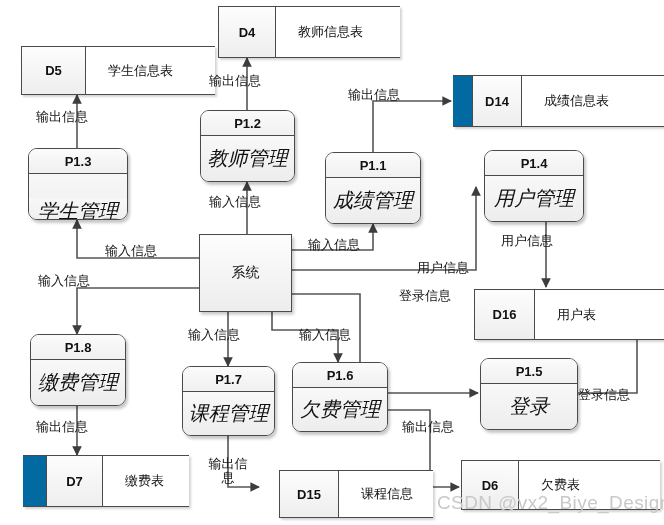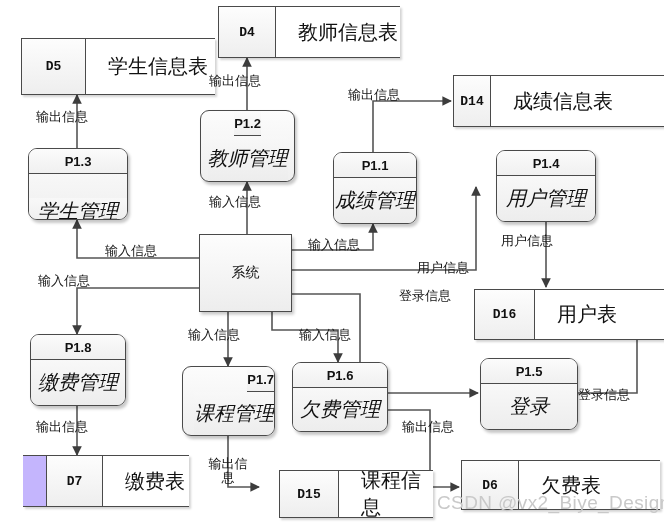--- a/index.html
+++ b/index.html
@@ -22,45 +22,44 @@
     height: 525px;
     pointer-events: none;
   }
 
   
   .store {
     position: absolute;
     box-sizing: border-box;
     display: flex;
     align-items: stretch;
-    background: #c4b5fd;
+    background: #0369a1;
     border-top: 1.4px solid #4a4a4a;
     border-bottom: 1.4px solid #4a4a4a;
     box-shadow: 1.5px 2px 2px rgba(0,0,0,0.17);
-    font-family: Liberation Mono, monospace;
   }
   .store .id-cell {
     box-sizing: border-box;
     flex: 0 0 auto;
     display: flex;
     align-items: center;
     justify-content: center;
     border-left: 1.4px solid #4a4a4a;
     border-right: 1.4px solid #4a4a4a;
     background: linear-gradient(to bottom, #fdfdfd 0%, #eeeeee 100%);
     font-weight: bold;
     font-size: 13px;
     color: #111;
   }
   .store .name-cell {
     flex: 1 1 auto;
     display: flex;
     align-items: center;
     padding-left: 22px;
-    font-size: 20px;
+    font-size: 13px;
     color: #111;
     background: #ffffff;
   }
 
   
   .process {
     position: absolute;
     box-sizing: border-box;
     border: 1.4px solid #4a4a4a;
     border-radius: 9px;
@@ -167,32 +166,32 @@
       <path d="M 228 312 L 228 366"></path>
 
       <path d="M 228 436 L 228 487 L 259 487"></path>
 
       <path d="M 272 312 L 272 330 L 338 330 L 338 362"></path>
 
       <path d="M 388 410 L 430 410 L 430 487 L 459 487"></path>
     </g>
   </svg>
 
-  <div class="store" style="left:21px; top:38px; width:194px; height:57px;">
+  <div class="store" style="left:21px; top:46px; width:194px; height:49px;">
     <div class="id-cell" style="width:65px;">D5</div>
     <div class="name-cell">学生信息表</div>
   </div>
 
   <div class="store" style="left:218px; top:6px; width:182px; height:52px;">
     <div class="id-cell" style="width:58px;">D4</div>
     <div class="name-cell">教师信息表</div>
   </div>
 
   <div class="store" style="left:453px; top:75px; width:211px; height:52px;">
-    <div class="id-cell" style="width:38px;">D14</div>
+    <div class="id-cell" style="width:50px;margin-left:19px;">D14</div>
     <div class="name-cell">成绩信息表</div>
   </div>
 
   <div class="store" style="left:474px; top:289px; width:190px; height:51px;">
     <div class="id-cell" style="width:61px;">D16</div>
     <div class="name-cell">用户表</div>
   </div>
 
   <div class="store" style="left:23px; top:455px; width:166px; height:52px;padding-left:23px;">
     <div class="id-cell" style="width:57px;">D7</div>
@@ -207,41 +206,41 @@
   <div class="store" style="left:461px; top:460px; width:199px; height:50px;">
     <div class="id-cell" style="width:58px;">D6</div>
     <div class="name-cell">欠费表</div>
   </div>
 
   <div class="process" style="left:28px; top:148px; width:100px; height:72px;gap:24px;">
     <div class="p-id">P1.3</div>
     <div class="p-label">学生管理</div>
   </div>
 
-  <div class="process" style="left:200px; top:110px; width:95px; height:72px;align-items:center;">
+  <div class="process" style="left:200px; top:110px; width:95px; height:72px;">
     <div class="p-id">P1.2</div>
     <div class="p-label">教师管理</div>
   </div>
 
-  <div class="process" style="left:325px; top:152px; width:84px; height:72px;margin-left:8px;">
+  <div class="process" style="left:325px; top:152px; width:96px; height:72px;">
     <div class="p-id">P1.1</div>
     <div class="p-label">成绩管理</div>
   </div>
 
-  <div class="process" style="left:496px; top:150px; width:100px; height:72px;">
+  <div class="process" style="left:484px; top:150px; width:100px; height:72px;">
     <div class="p-id">P1.4</div>
     <div class="p-label">用户管理</div>
   </div>
 
   <div class="process" style="left:30px; top:334px; width:96px; height:72px;">
     <div class="p-id">P1.8</div>
     <div class="p-label">缴费管理</div>
   </div>
 
-  <div class="process" style="left:182px; top:366px; width:93px; height:70px;align-items:flex-end;">
+  <div class="process" style="left:182px; top:366px; width:93px; height:70px;">
     <div class="p-id">P1.7</div>
     <div class="p-label">课程管理</div>
   </div>
 
   <div class="process" style="left:292px; top:362px; width:96px; height:70px;">
     <div class="p-id">P1.6</div>
     <div class="p-label">欠费管理</div>
   </div>
 
   <div class="process" style="left:480px; top:358px; width:98px; height:72px;">

